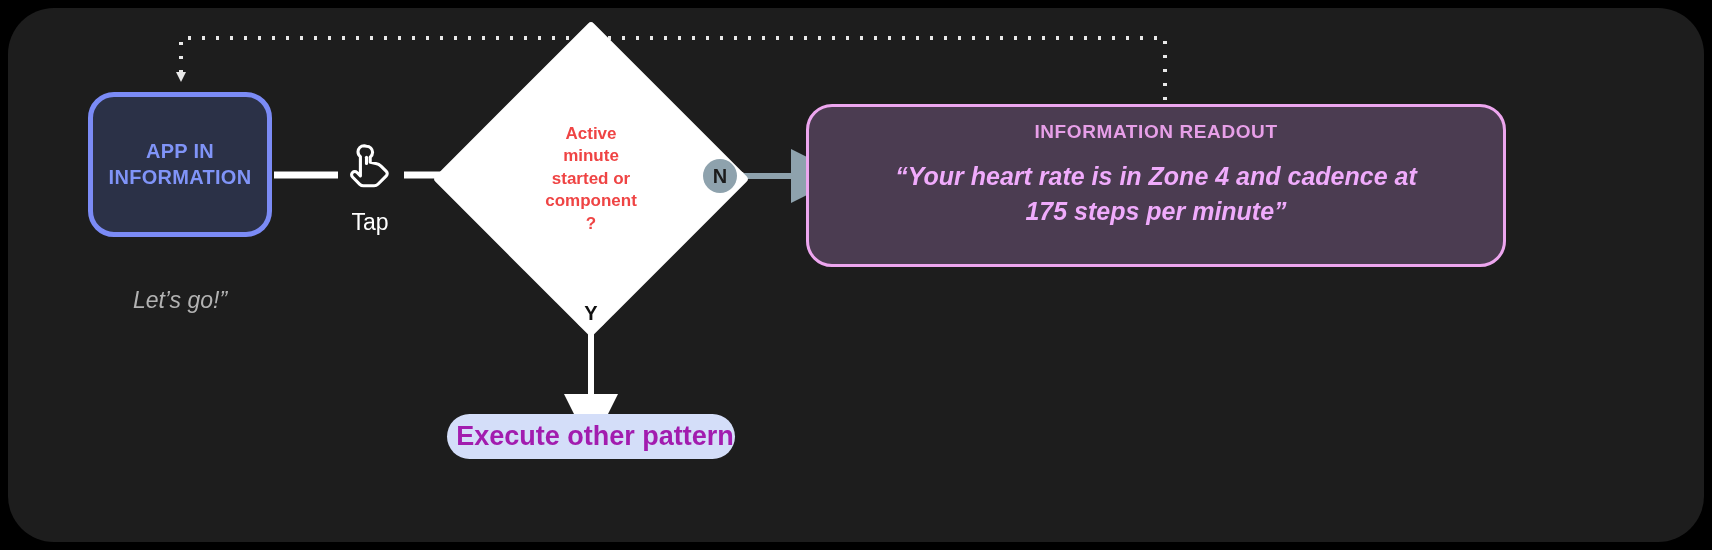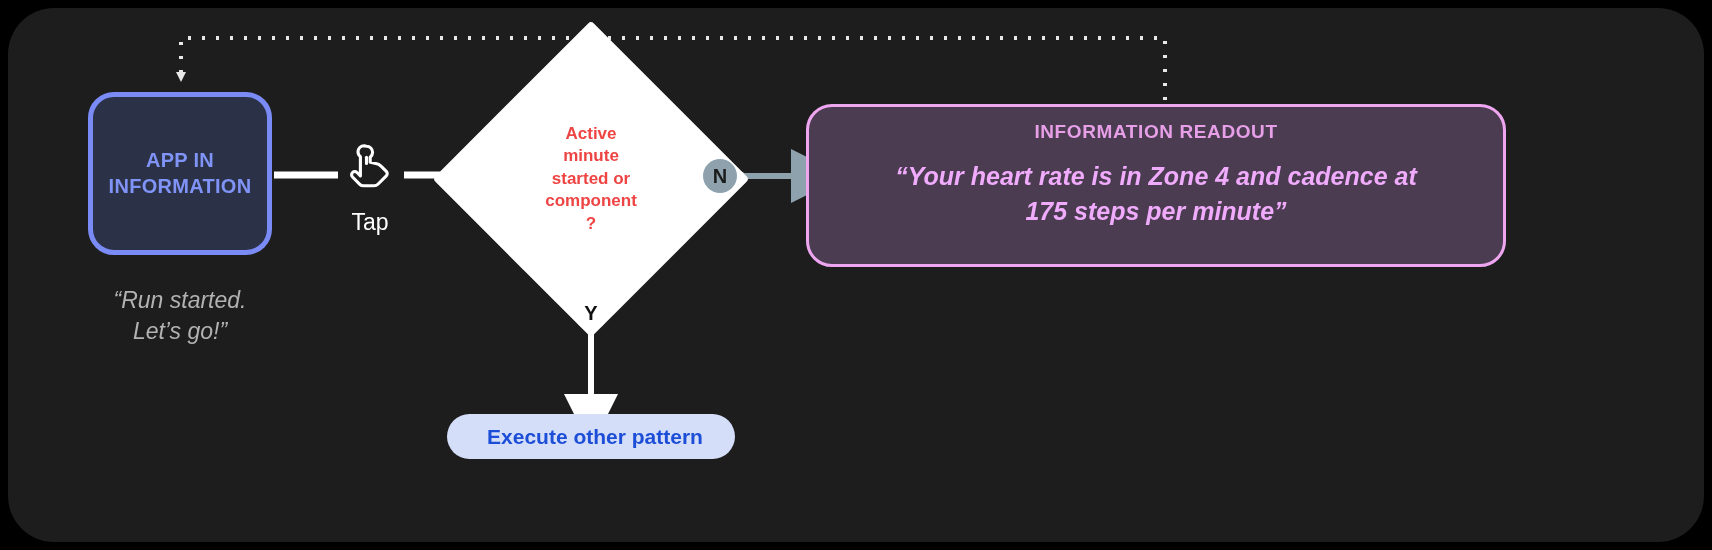--- a/index.html
+++ b/index.html
@@ -34,21 +34,21 @@
     height: 550px;
     pointer-events: none;
   }
 
   
   .app-node {
     position: absolute;
     left: 88px;
     top: 92px;
     width: 184px;
-    height: 163px;
+    height: 145px;
     box-sizing: border-box;
     background: #2b3147;
     border: 5px solid #7b8bf6;
     border-radius: 26px;
     display: flex;
     align-items: center;
     justify-content: center;
   }
   .app-node-label {
     color: #8094f8;
@@ -156,22 +156,22 @@
     width: 288px;
     height: 45px;
     box-sizing: border-box;
     background: #d4def9;
     border-radius: 23px;
     display: flex;
     align-items: center;
     justify-content: center;
   }
   .exec-pill-label {
-    color: #1d4ed8;
-    font-size: 21px;
+    color: #a21caf;
+    font-size: 27px;
     font-weight: bold;
     margin-left: 8px;
   }
 
   
   .readout {
     position: absolute;
     left: 806px;
     top: 104px;
     width: 700px;
@@ -238,21 +238,20 @@
   </svg>
 
   <div class="app-node">
     <div class="app-node-label">
       <div>APP IN</div>
       <div>INFORMATION</div>
     </div>
   </div>
 
   <div class="app-quote">
-    <div>“Run started.</div>
     <div>Let’s go!”</div>
   </div>
 
   <div class="tap-group">
     <svg class="tap-icon" viewBox="0 0 44 48" xmlns="http://www.w3.org/2000/svg">
       <path d="M18.5 3.2 a6.1 6.1 0 0 1 6.1 6.1 a6.1 6.1 0 0 1 -2.4 4.85 l0 5.2
                l5.6 1.1 c2.3 0.45 3.9 1.3 5.2 2.6 l5.3 5.3
                a3.2 3.2 0 0 1 0 4.5 l-8.4 8.4
                a5.4 5.4 0 0 1 -3.8 1.55 l-10.6 0
                a5.2 5.2 0 0 1 -3.7 -1.52 l-7.3 -7.3

